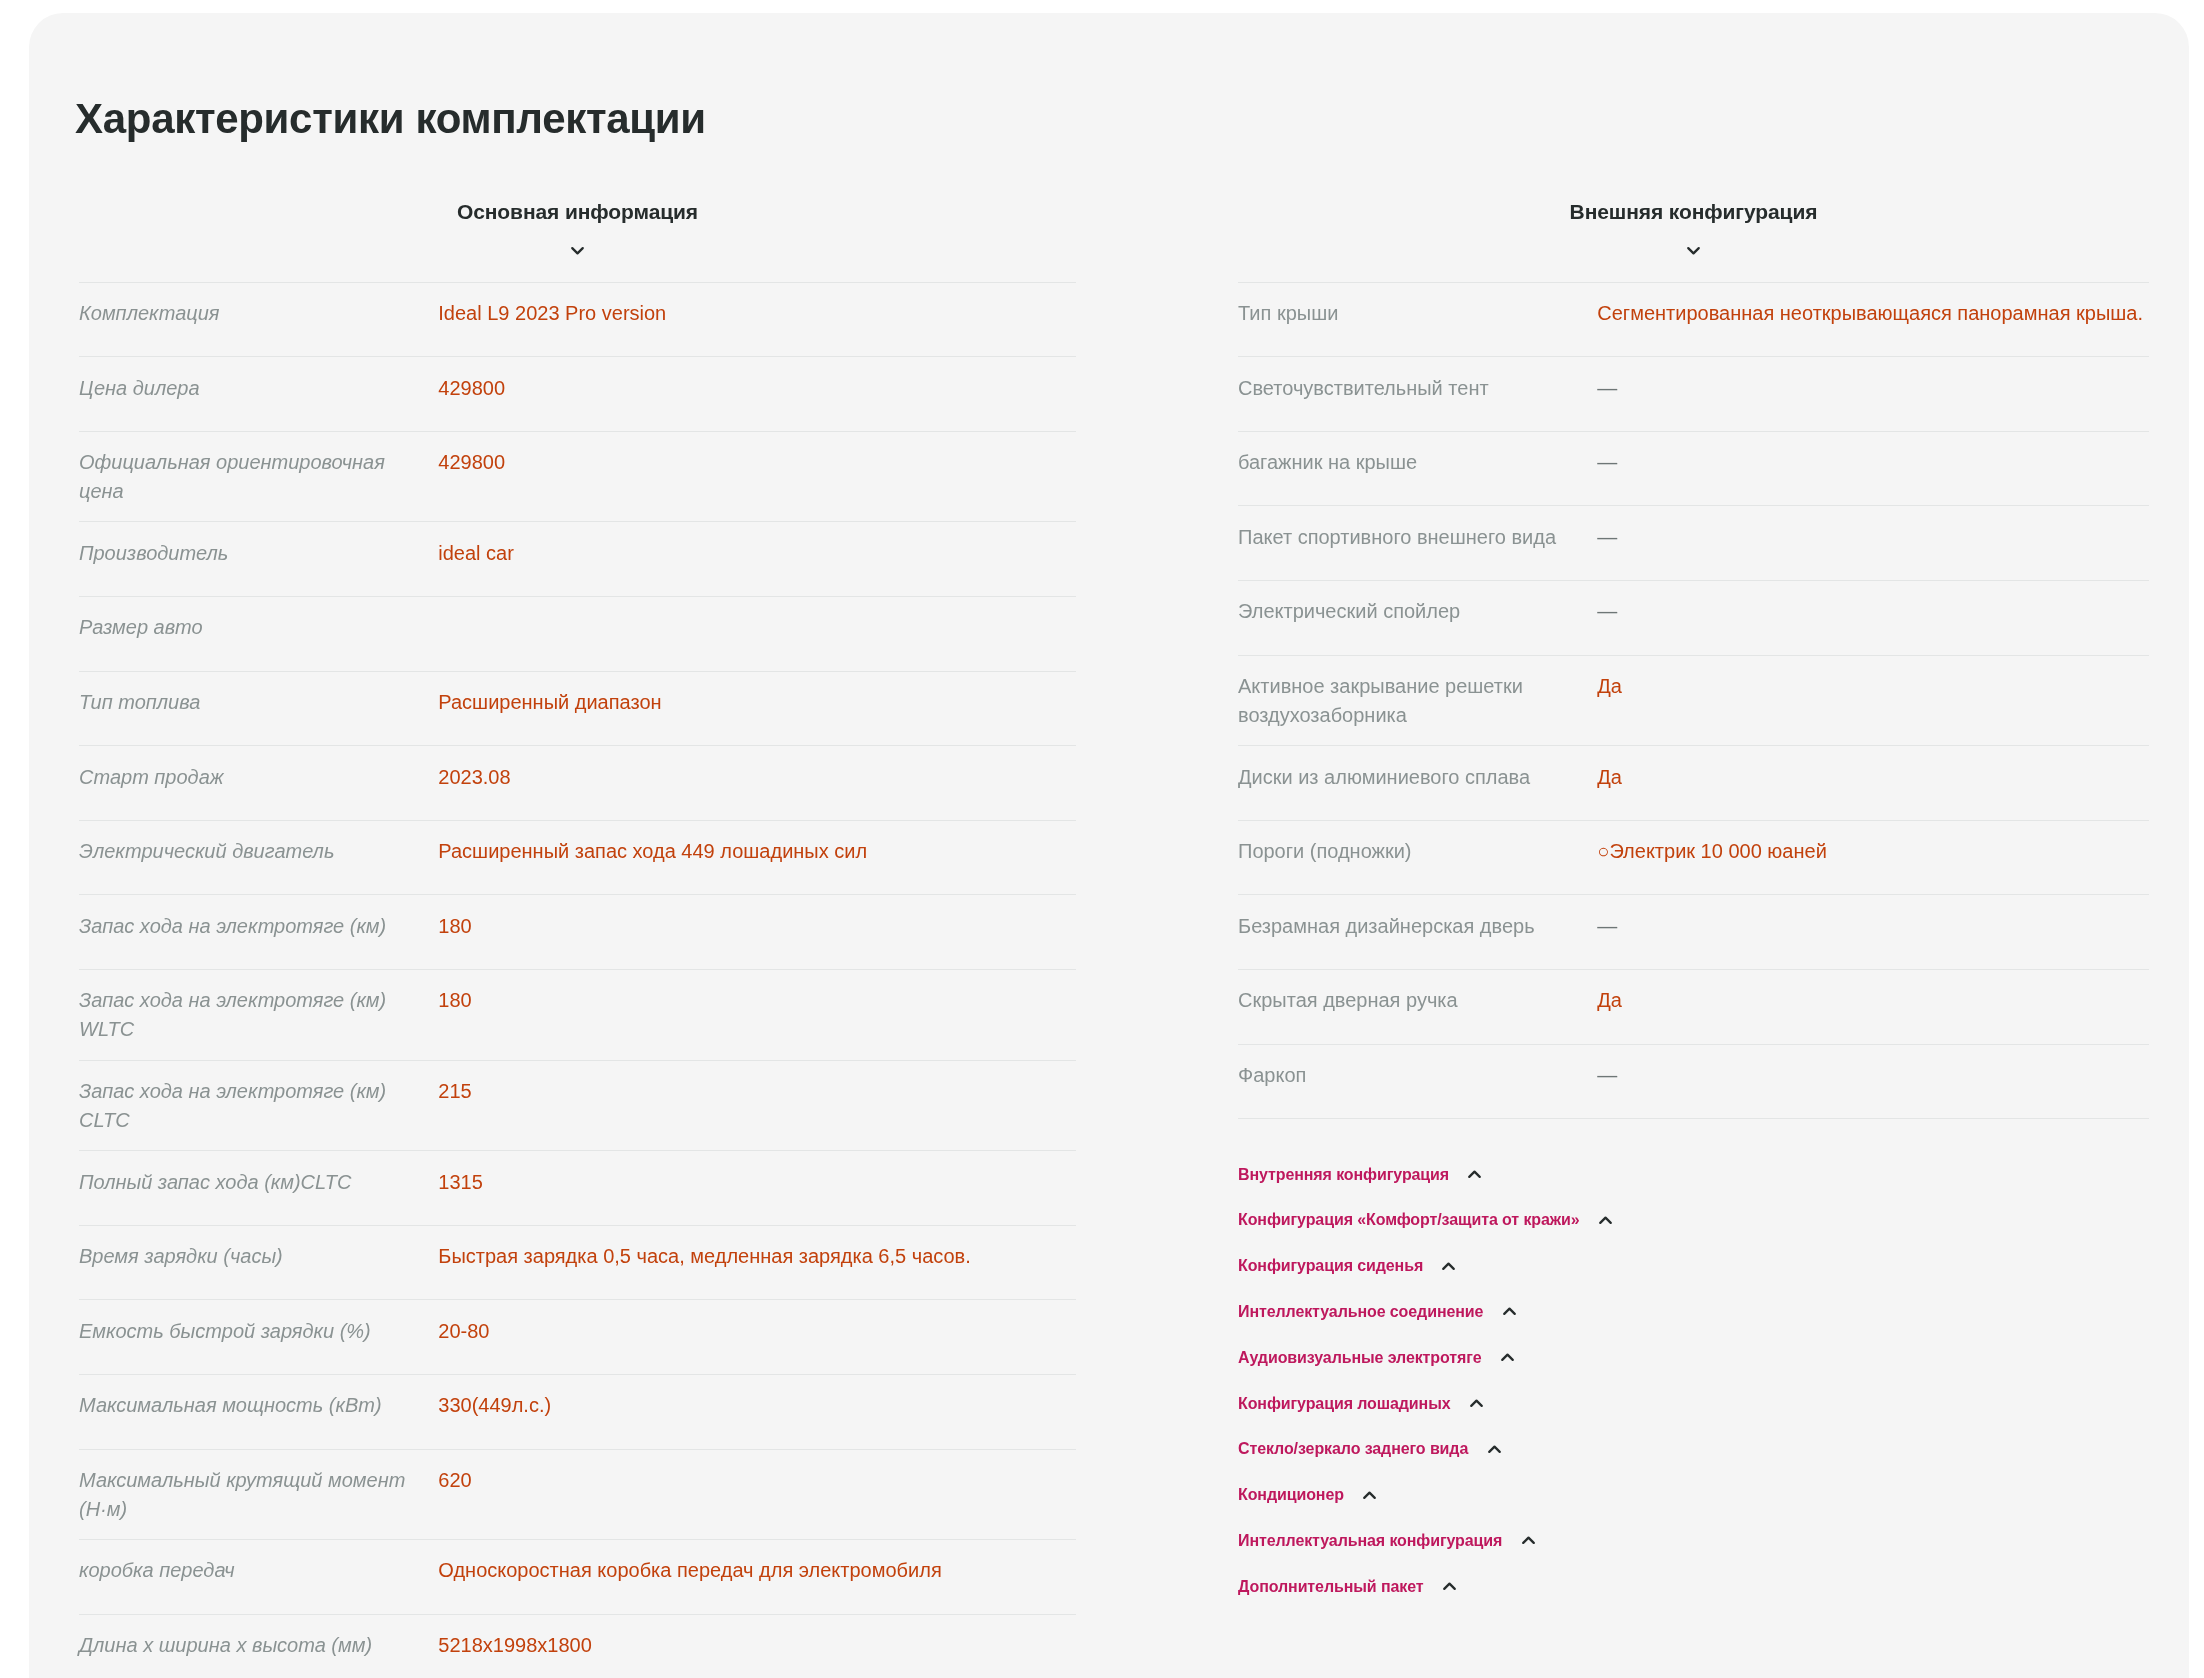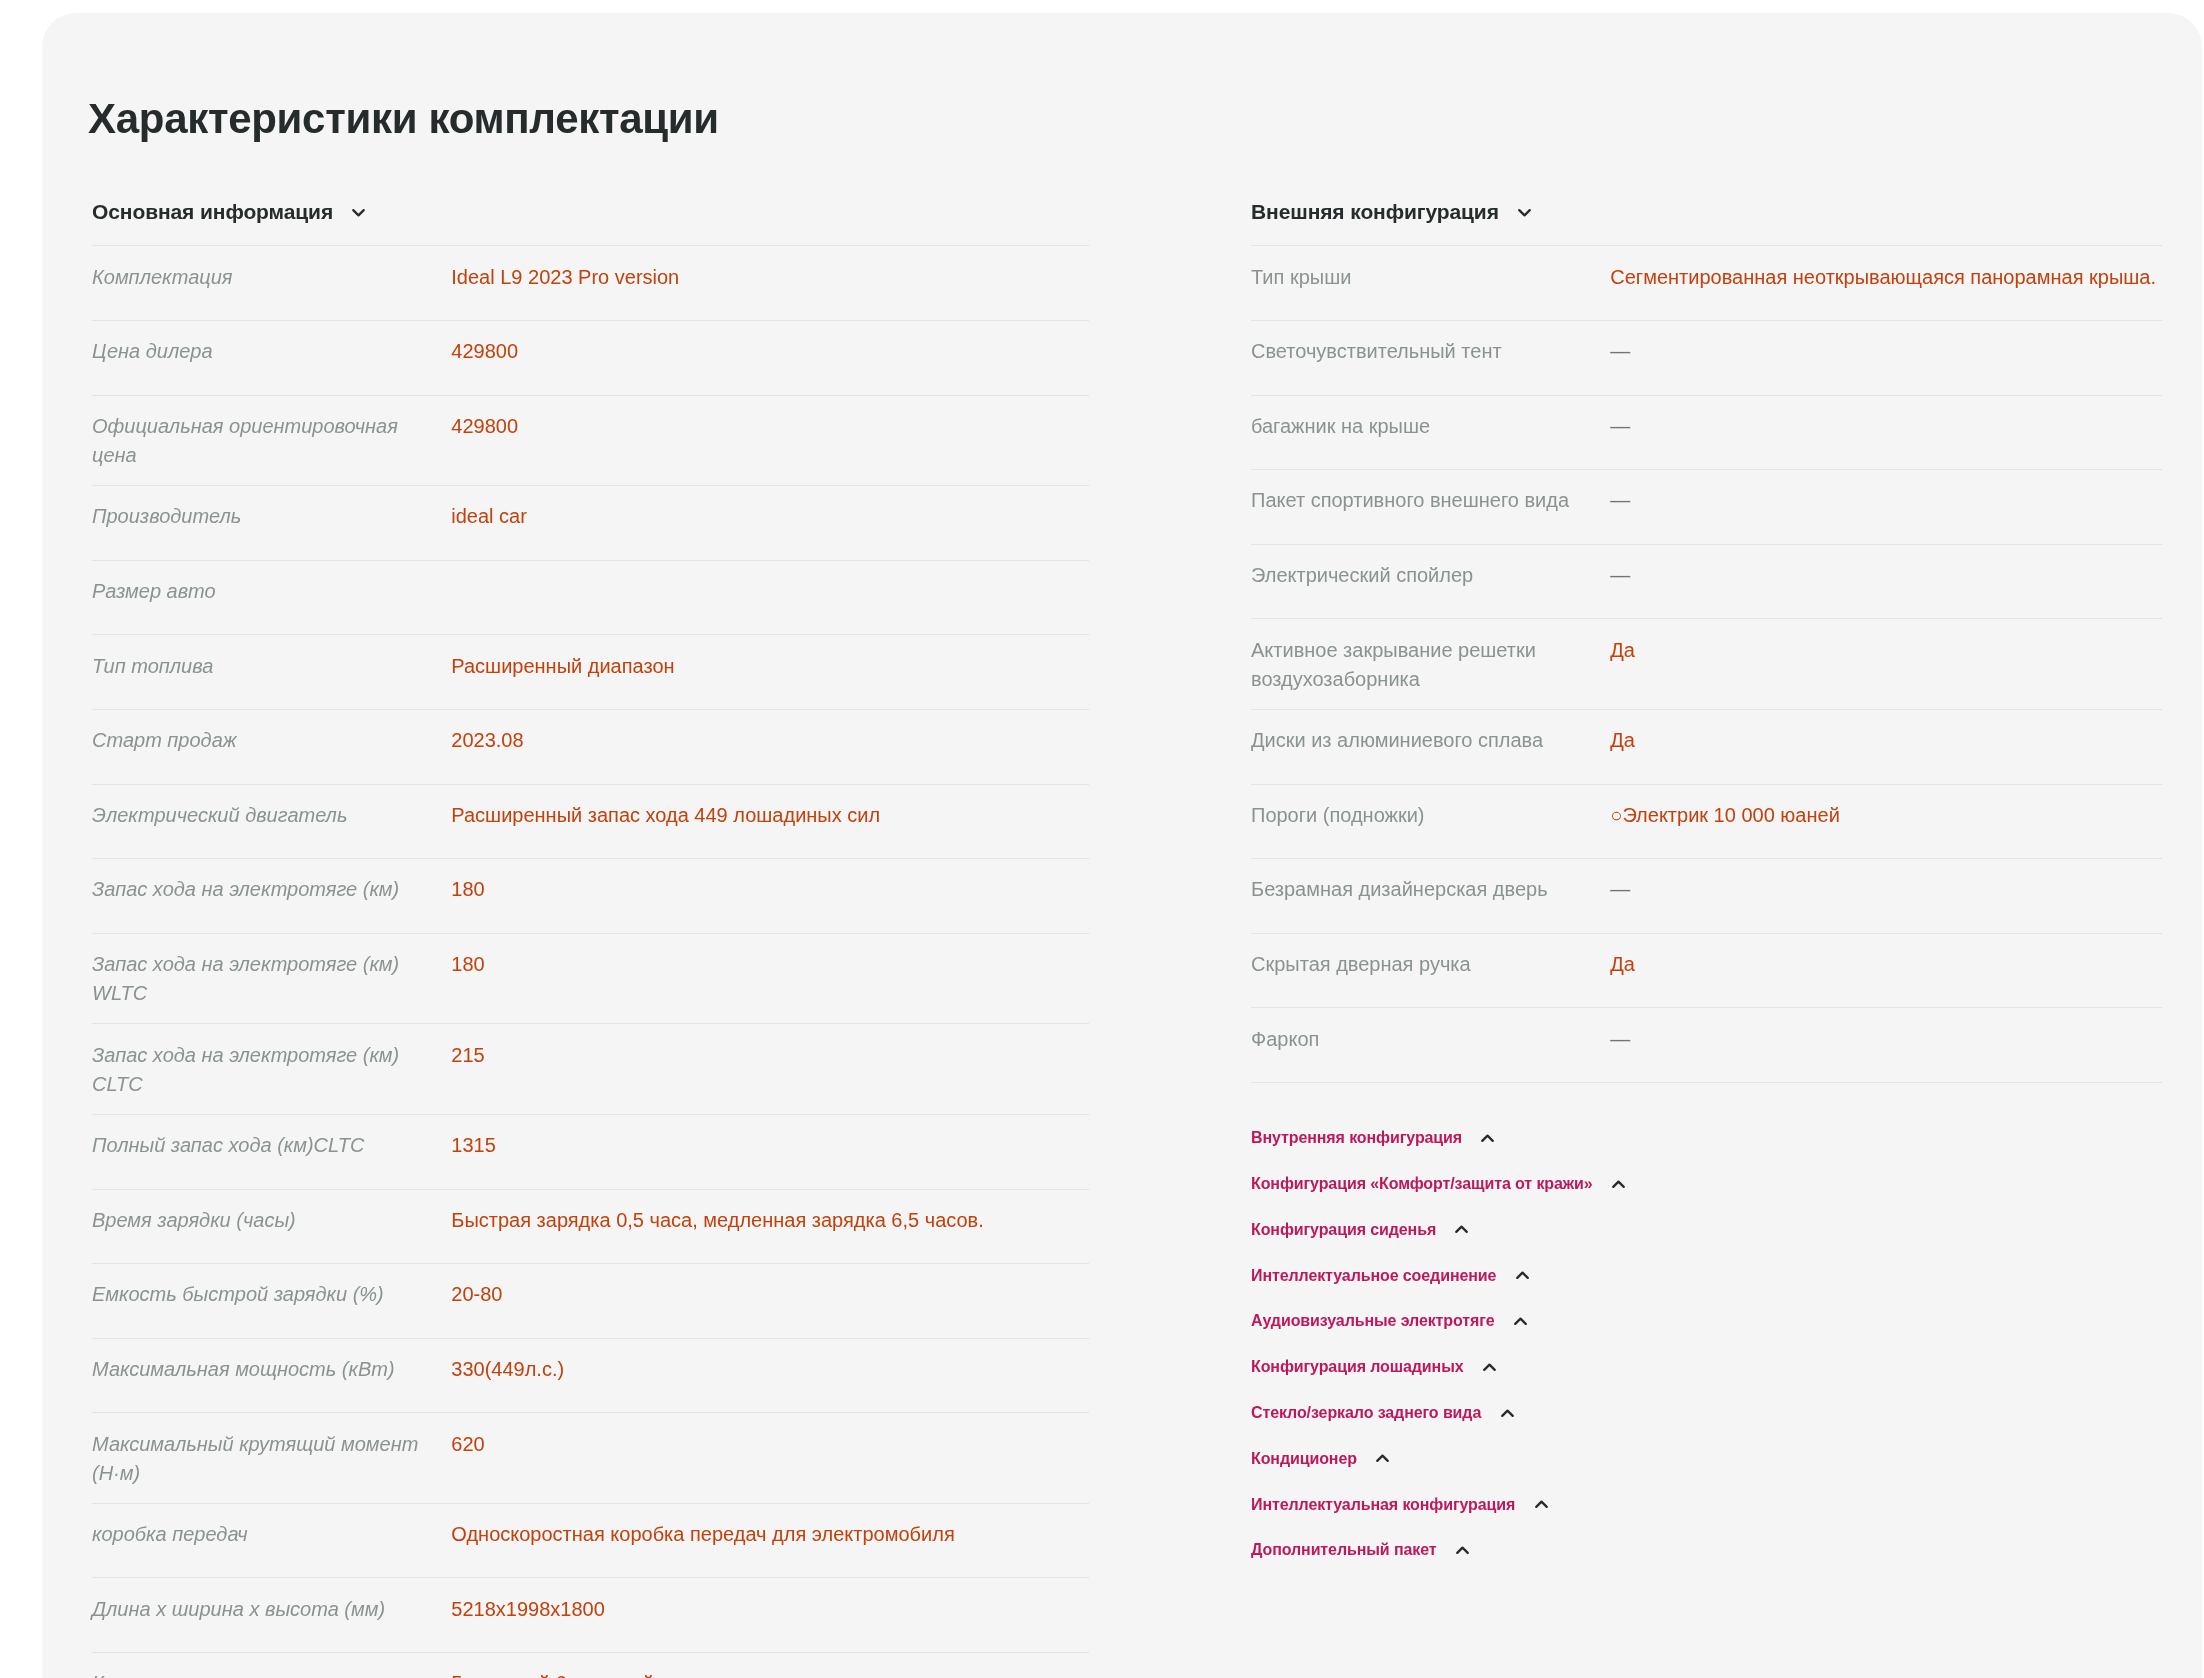--- a/index.html
+++ b/index.html
@@ -15,21 +15,21 @@
 
   .page {
     position: relative;
     width: 2204px;
     height: 1679px;
     background: #ffffff;
   }
 
   .card {
     position: absolute;
-    left: 42px;
+    left: 29px;
     top: 13.4px;
     width: 2160px;
     height: 1665px;
     background: #f5f5f5;
     border-radius: 34px 34px 0 0;
     box-sizing: border-box;
     padding: 0;
     overflow: hidden;
   }
 
@@ -69,20 +69,21 @@
     padding-right: 40px;
   }
 
   .section-head {
     display: flex;
     align-items: center;
     gap: 15.3px;
     padding: 0 0 21px 0;
     cursor: pointer;
     user-select: none;
+    flex-direction: column;
   }
 
   .section-head .sh-label {
     font-size: 21px;
     font-weight: 700;
     color: #262c2c;
     letter-spacing: -0.1px;
     white-space: nowrap;
   }
 

